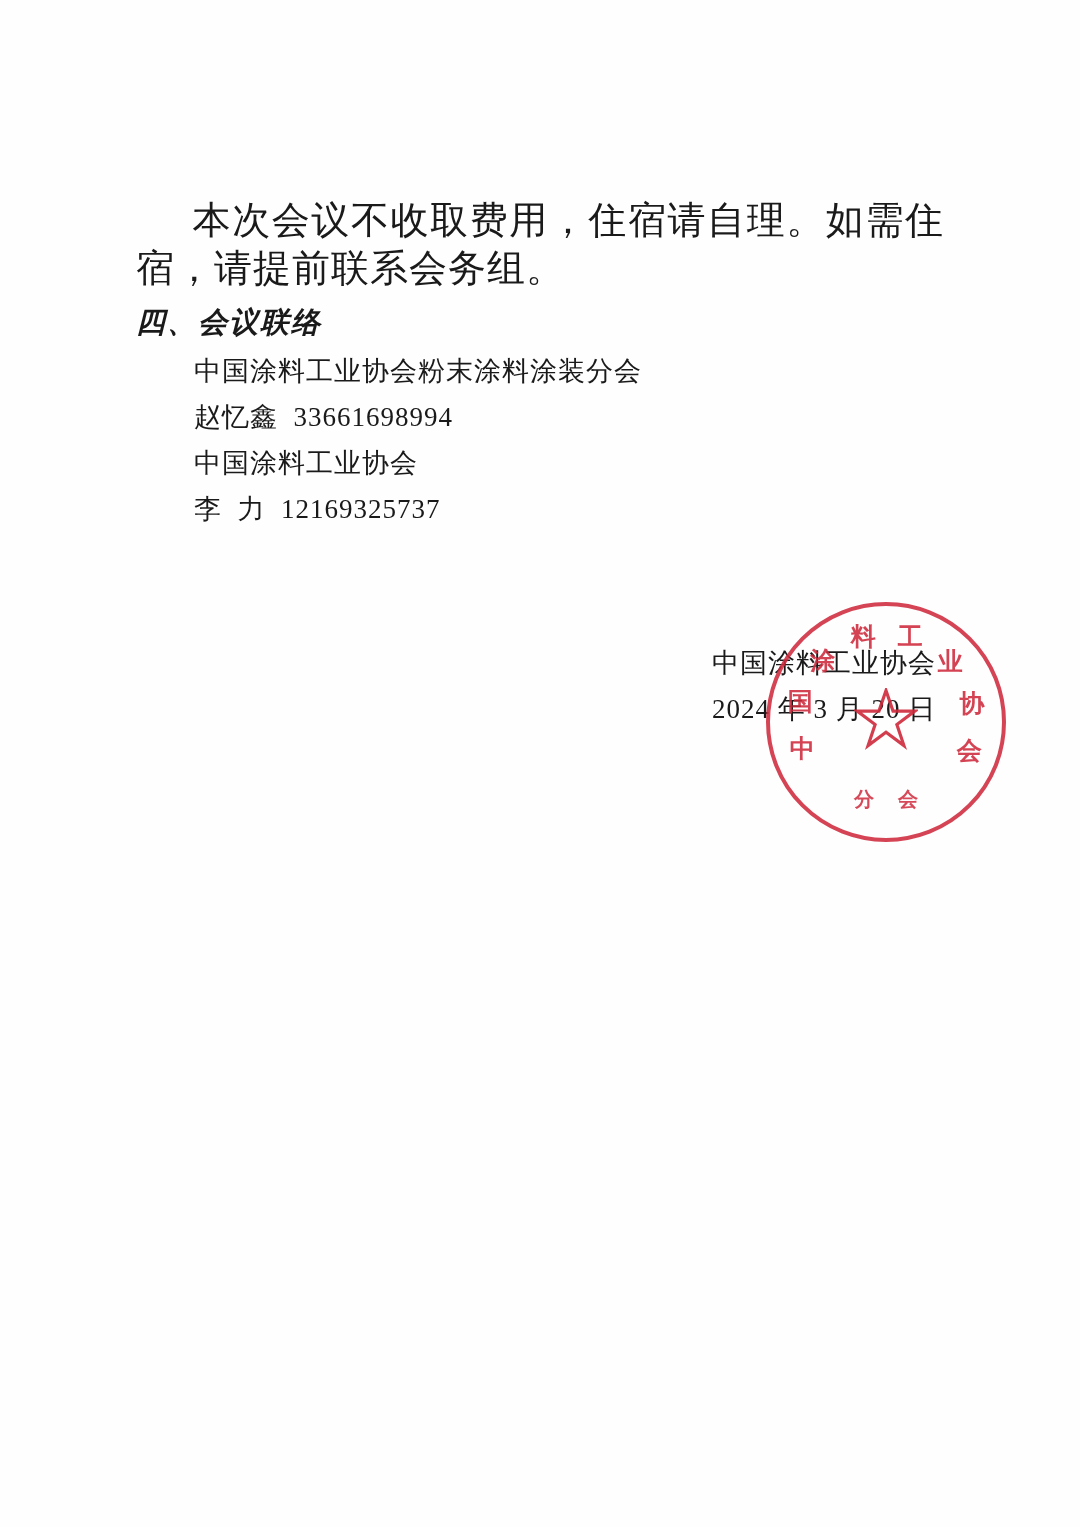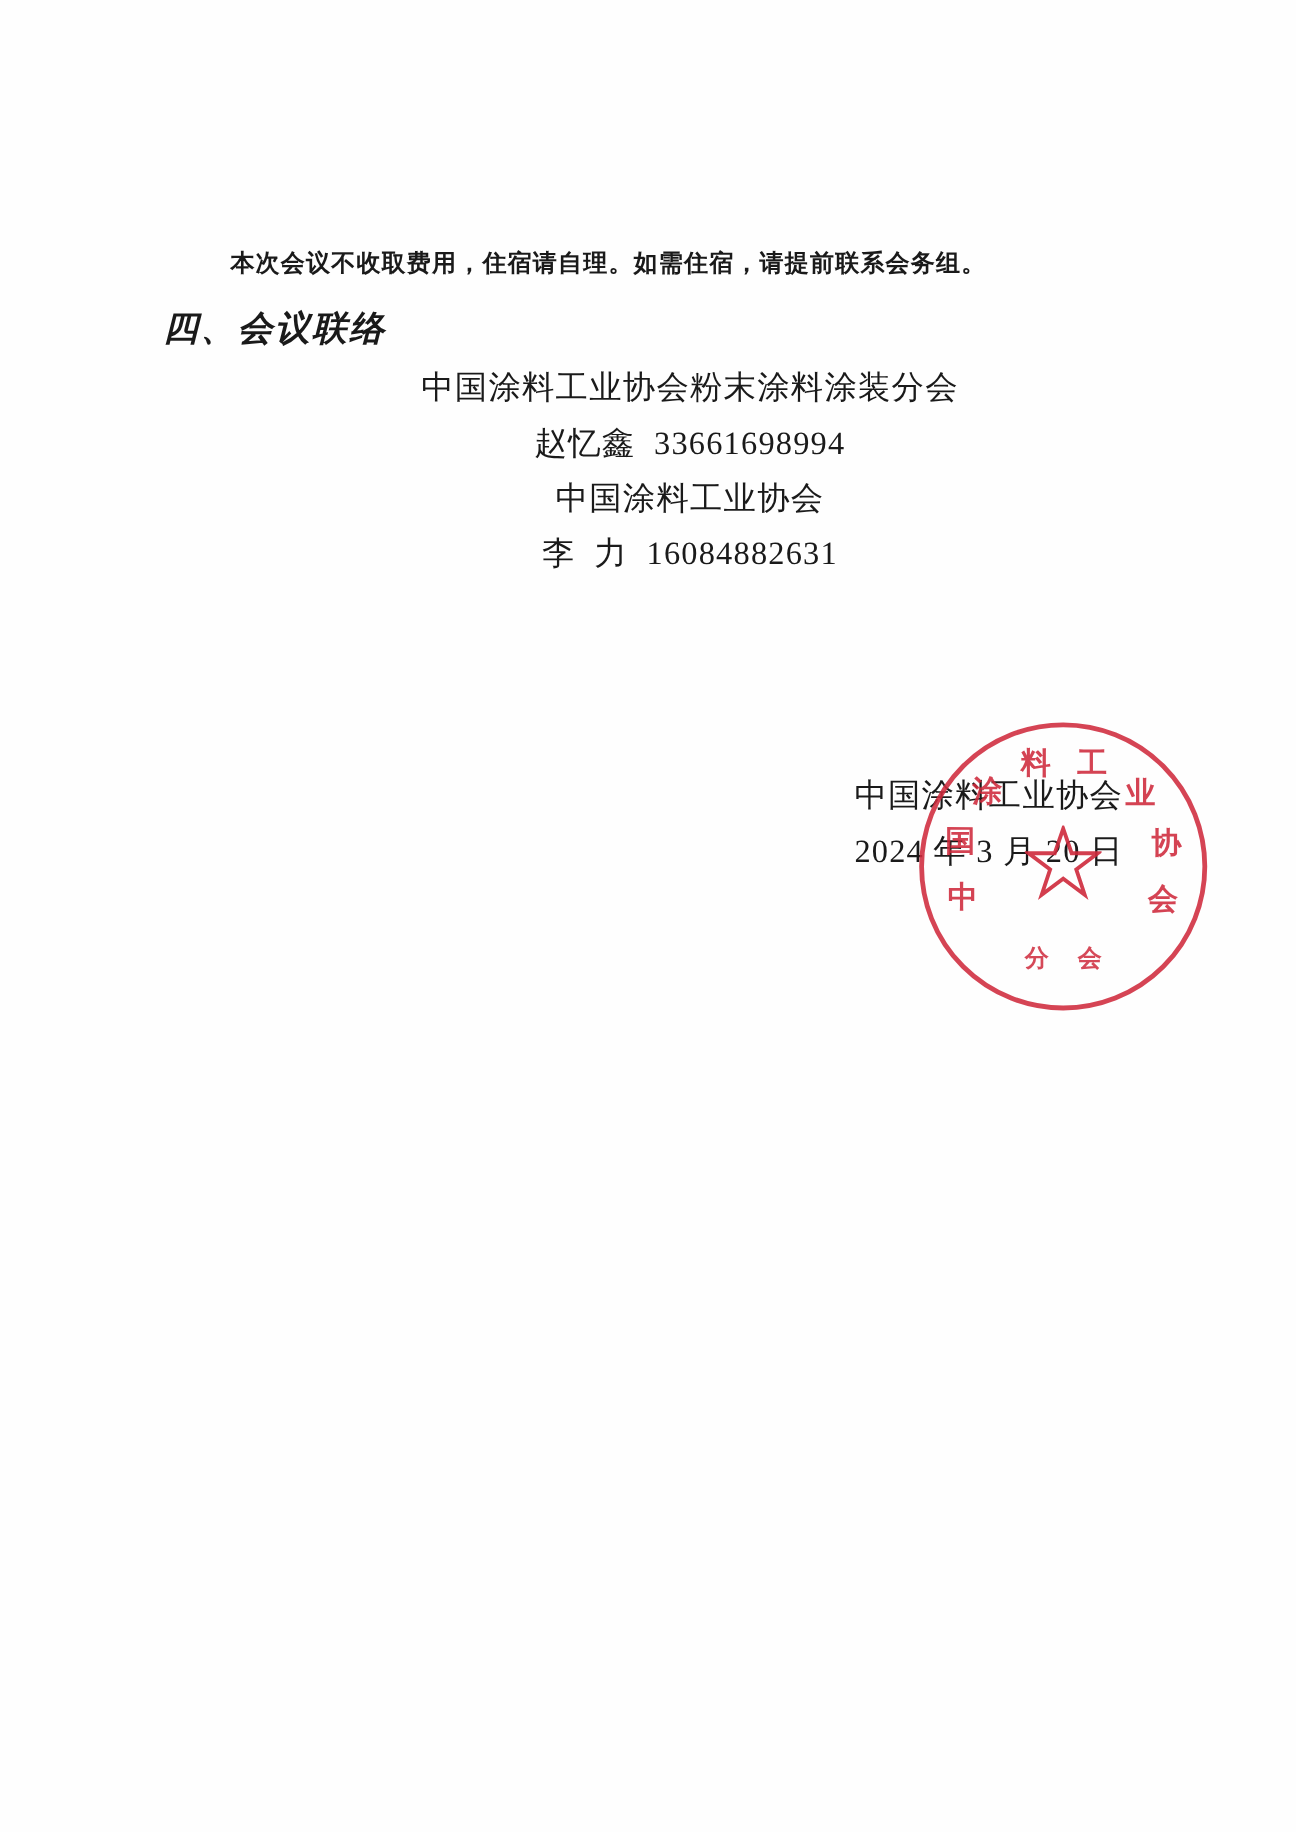--- a/index.html
+++ b/index.html
@@ -18,46 +18,44 @@
   }
 
   .doc-body {
     position: absolute;
     left: 136px;
     top: 196px;
     width: 820px;
   }
 
   .para {
-    font-size: 20px;
+    font-size: 38px;
     line-height: 48px;
     letter-spacing: 1px;
     margin: 0 12px 2px 0;
     text-align: justify;
-    font-weight: bold;
   }
   .para .indent {
     display: inline-block;
     width: 56px;
   }
 
   .section-heading {
     font-size: 29px;
     line-height: 52px;
     font-weight: bold;
     letter-spacing: 2px;
     margin: 4px 0 0 0;
     font-style: italic;
   }
 
   .contact-list {
     margin: 0;
     padding: 0;
     list-style: none;
-    text-align: center;
   }
   .contact-line {
     font-size: 27px;
     line-height: 46px;
     letter-spacing: 1px;
     padding-left: 58px;
     white-space: pre;
   }
 
   .signature-block {
@@ -149,21 +147,21 @@
   <div class="doc-body">
 
     <p class="para"><span class="indent"></span><span>本次会议不收取费用，住宿请自理。如需住宿，请提前联系会务组。</span></p>
 
     <h2 class="section-heading">四、会议联络</h2>
 
     <ul class="contact-list">
       <li class="contact-line">中国涂料工业协会粉末涂料涂装分会</li>
       <li class="contact-line">赵忆鑫  33661698994</li>
       <li class="contact-line">中国涂料工业协会</li>
-      <li class="contact-line">李  力  16084882631</li>
+      <li class="contact-line">李  力  12169325737</li>
     </ul>
 
   </div>
 
   <div class="signature-block">
     <div class="sig-line">中国涂料工业协会</div>
     <div class="sig-line">2024 年 3 月 20 日</div>
   </div>
 
   <div class="seal">

